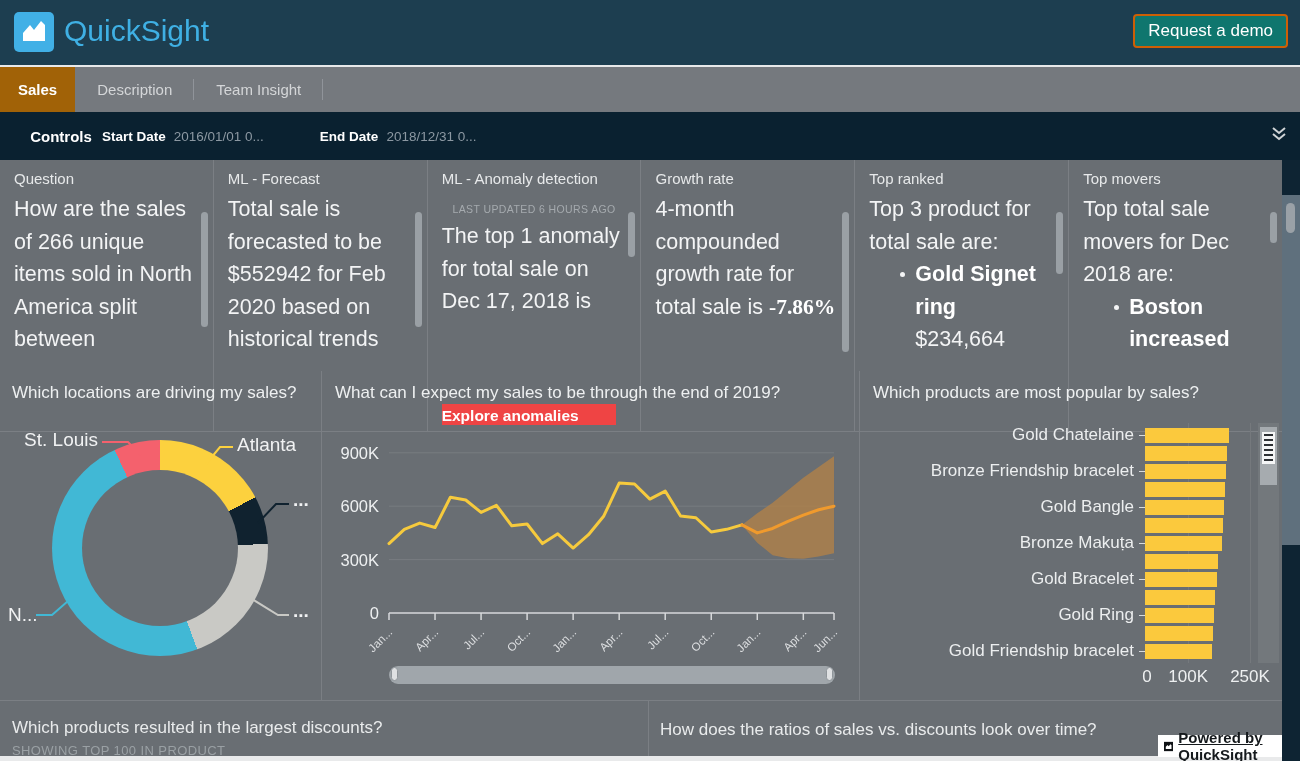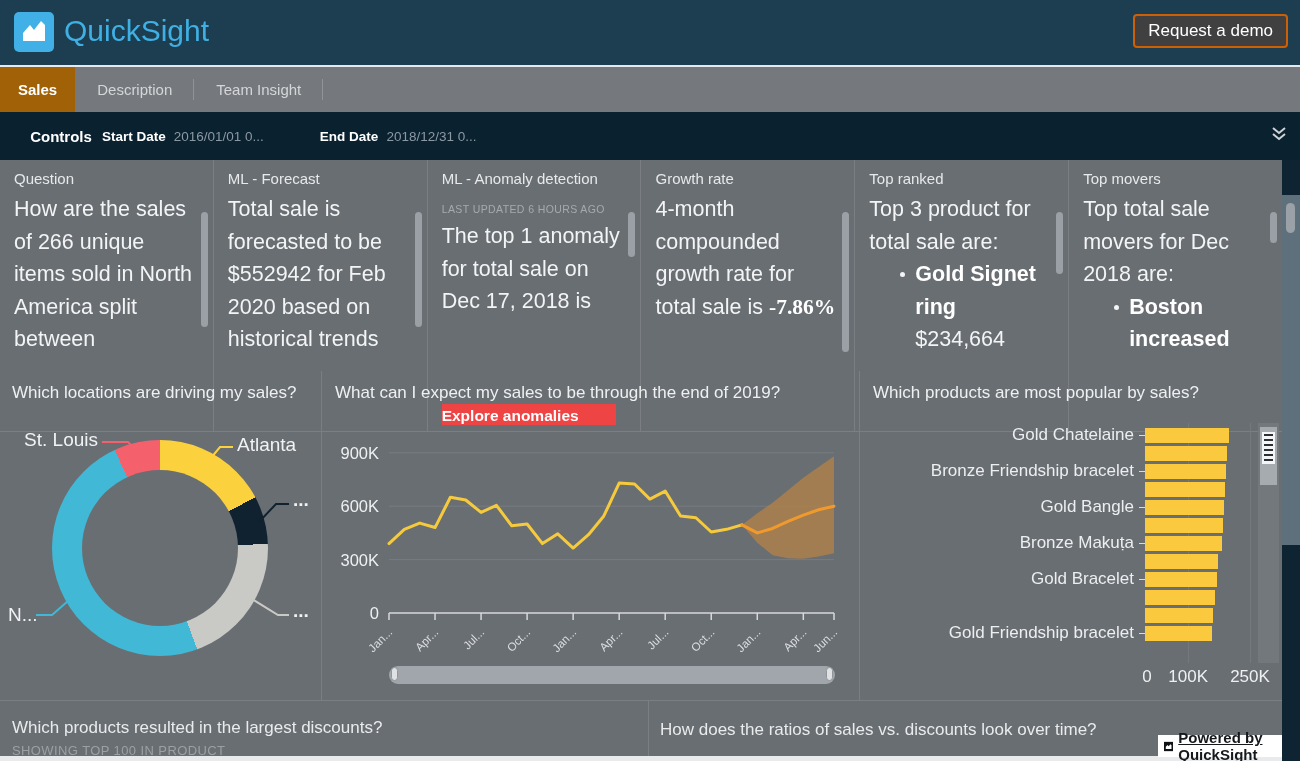--- a/index.html
+++ b/index.html
@@ -3,21 +3,21 @@
 <meta charset="utf-8">
 <style>
   * { margin:0; padding:0; box-sizing:border-box; }
   html,body { width:1300px; height:761px; overflow:hidden; }
   body { position:relative; font-family:"Liberation Sans",sans-serif; background:#696e73; }
 
   
   .header { position:absolute; top:0; left:0; right:0; height:65px; background:#1d3e50; }
   .logo-box { position:absolute; left:14px; top:12px; width:40px; height:40px; background:#41b0e6; border-radius:5px; }
   .brand { position:absolute; left:64px; top:14px; font-size:30px; color:#3fb0e4; }
-  .cta { position:absolute; right:12px; top:14px; background:#404040; border:2px solid #cd5f05; border-radius:4px;
+  .cta { position:absolute; right:12px; top:14px; background:#0f766e; border:2px solid #cd5f05; border-radius:4px;
          color:#fff; font-size:17px; padding:5px 13px; cursor:pointer; font-family:inherit; }
   .header-sep { position:absolute; top:65px; left:0; right:0; height:2px; background:#e8e9ea; }
 
   
   .tabbar { position:absolute; top:67px; left:0; right:0; height:45px; background:#75797e; display:flex; }
   .tab { padding:0 22px; display:flex; align-items:center; font-size:15px; color:#d4d6d8; position:relative; cursor:pointer; }
   .tab.active { background:#a16207; color:#fff; font-weight:bold; padding:0 18px; }
   .tab:not(.active)::after { content:""; position:absolute; right:0; top:12px; bottom:12px; width:1px; background:#90949a; }
 
   
@@ -26,21 +26,21 @@
   .ctl-field { margin-right:56px; font-size:13.5px; white-space:nowrap; }
   .ctl-label { font-weight:bold; margin-right:8px; }
   .ctl-value { color:#8c98a2; }
   .controls-chevron { position:absolute; right:12px; top:13px; cursor:pointer; }
 
   
   #insightRow { position:absolute; top:160px; left:0; width:1282px; height:272px; display:flex; border-bottom:1px solid #7b7f84; }
   .card { flex:1 1 0; position:relative; padding:10px 14px; overflow:hidden; border-right:1px solid #7b7f84; }
   .card:last-child { border-right:none; }
   .card-title { font-size:15px; color:#e7e9ea; margin-bottom:6px; }
-  .card-subtitle { font-size:10.5px; color:#a5aaae; letter-spacing:.4px; margin:16px 0 5px; }
+  .card-subtitle { font-size:10.5px; color:#a5aaae; letter-spacing:.4px; margin:16px 0 5px;text-align:center; }
   .card-body { font-size:21.5px; line-height:32.5px; color:#f3f4f5; }
   .card-body .b { font-weight:bold; color:#fff;font-family:Liberation Serif, serif; }
   .bullet { padding-left:46px; position:relative; font-weight:bold; color:#fff; }
   .bullet::before { content:""; position:absolute; left:31px; top:14px; width:5px; height:5px; border-radius:50%; background:#f3f4f5; }
   .bullet-sub { padding-left:46px; }
   .card-footer { position:absolute; left:14px; right:24px; bottom:6px; font-size:15.5px; font-weight:bold; color:#fff;
                  background:#ef4444; padding-top:3px; cursor:pointer; }
   .card-scroll { position:absolute; right:5px; top:52px; width:7px; border-radius:4px; background:#9aa0a5; }
 
   
@@ -293,20 +293,27 @@
         </div>
       </div>
       <div class="bar-row">
         <div class="bar-label"></div>
         <div class="bar-tick empty"></div>
         <div class="bar-wrap">
           <div class="bar" style="width: 68%; background: rgb(251, 201, 61);"></div>
         </div>
       </div>
       <div class="bar-row">
+        <div class="bar-label">Gold Ring</div>
+        <div class="bar-tick"></div>
+        <div class="bar-wrap">
+          <div class="bar" style="width: 67.2%; background: rgb(251, 201, 61);"></div>
+        </div>
+      </div>
+      <div class="bar-row">
         <div class="bar-label"></div>
         <div class="bar-tick empty"></div>
         <div class="bar-wrap">
           <div class="bar" style="width: 66%; background: rgb(251, 201, 61);"></div>
         </div>
       </div>
       <div class="bar-row">
         <div class="bar-label">Gold Friendship bracelet</div>
         <div class="bar-tick"></div>
         <div class="bar-wrap">

